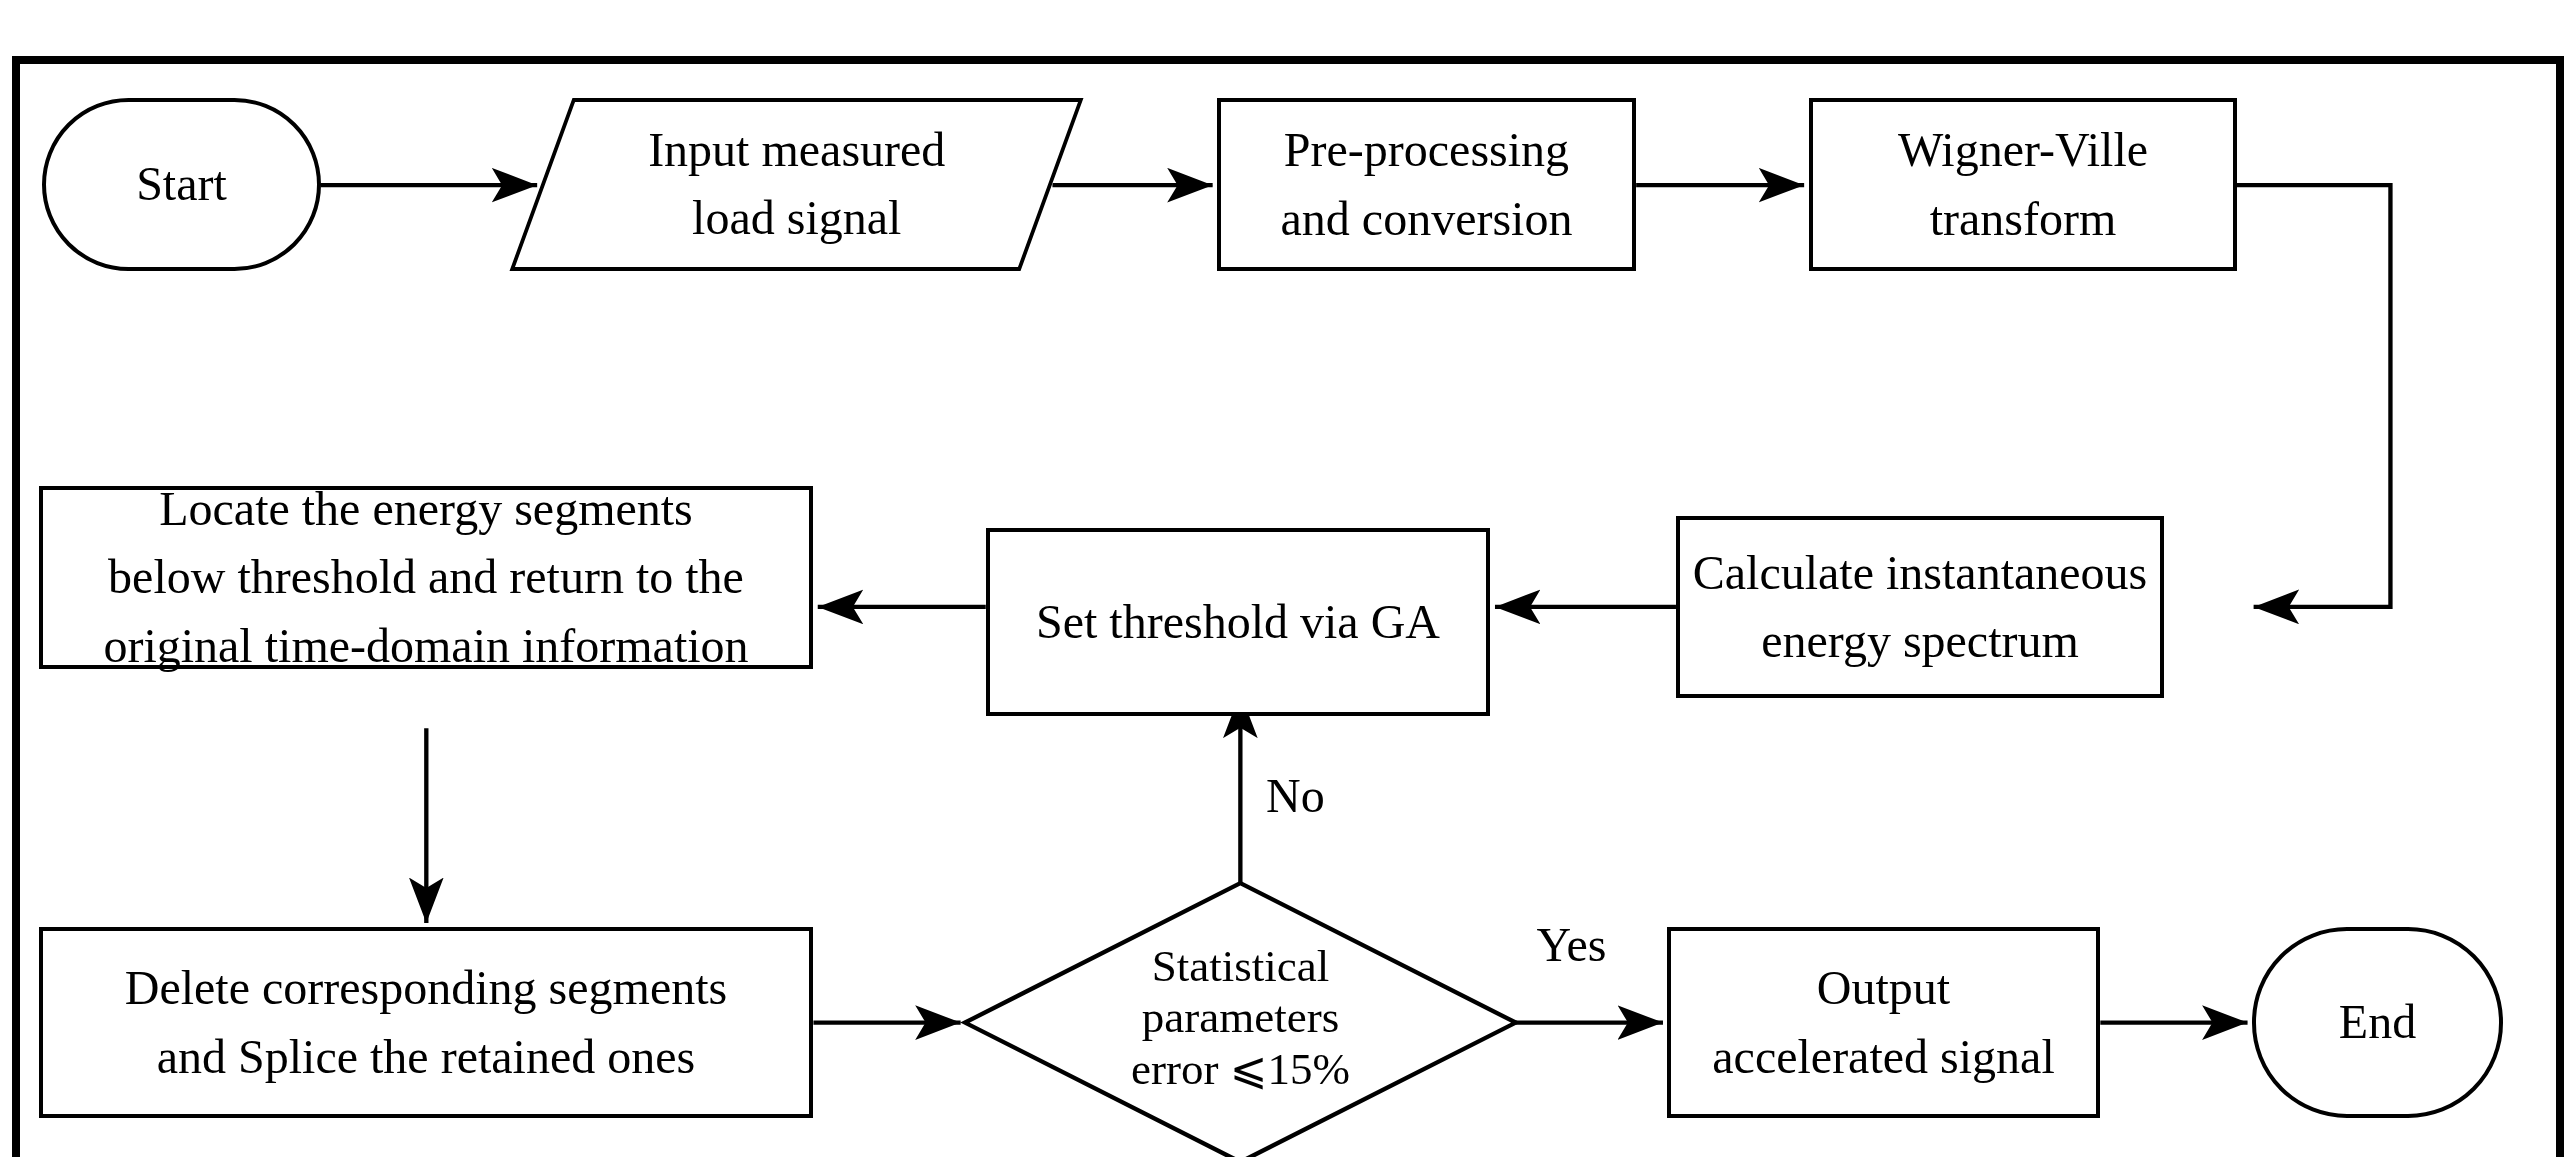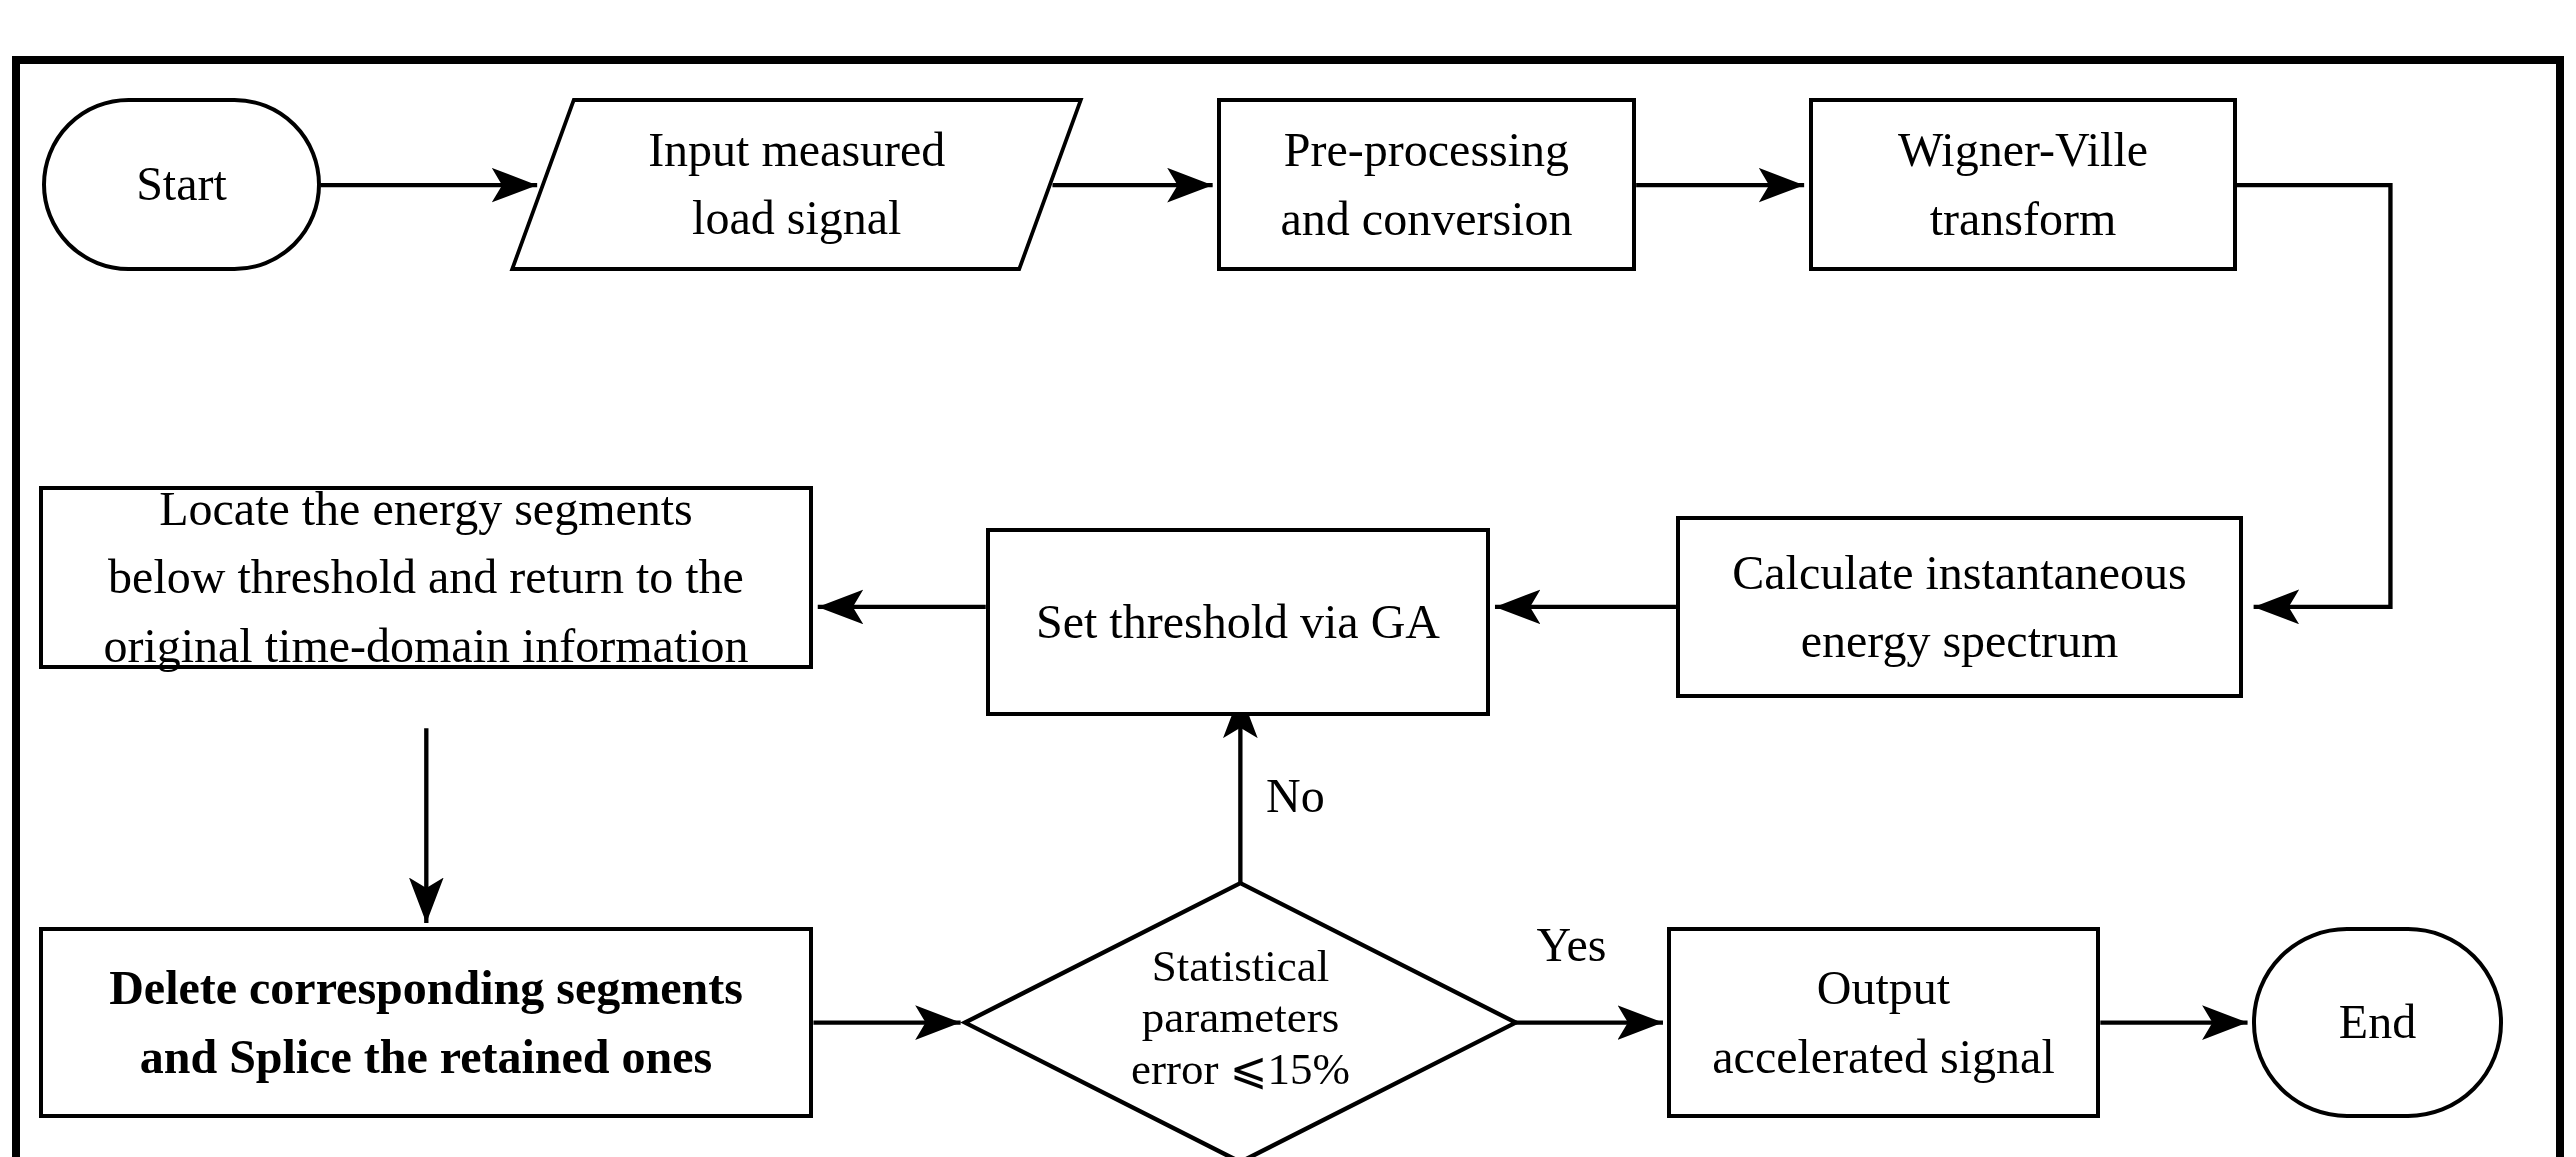--- a/index.html
+++ b/index.html
@@ -45,22 +45,22 @@
 
   .terminator { border-radius: 95px; }
 
   .n-start   { left: 42px;   top: 54px;   width: 279px; height: 173px; border-radius: 87px; }
   .n-input   { left: 541px;  top: 54px;   width: 511px; height: 173px; transform: skewX(-20deg); }
   .n-input .label { transform: skewX(20deg); }
   .n-preproc { left: 1217px; top: 54px;   width: 419px; height: 173px; }
   .n-wigner  { left: 1809px; top: 54px;   width: 428px; height: 173px; }
   .n-locate  { left: 39px;   top: 442px;  width: 774px; height: 183px; }
   .n-thresh  { left: 986px; top: 484px;  width: 504px; height: 188px; }
-  .n-calc    { left: 1676px; top: 472px;  width: 567px; height: 182px; }
-  .n-delete  { left: 39px;   top: 883px; width: 774px; height: 191px; font-weight: bold; }
+  .n-calc    { left: 1676px; top: 472px;  width: 488px; height: 182px; }
+  .n-delete  { left: 39px;   top: 883px; width: 774px; height: 191px; }
   .n-output  { left: 1667px; top: 883px; width: 433px; height: 191px; }
   .n-end     { left: 2252px; top: 883px; width: 251px; height: 191px; }
 
   .n-decision-label {
     position: absolute;
     left: 1024px; top: 858px;
     width: 433px; height: 232px;
     display: flex; align-items: center; justify-content: center;
     text-align: center;
     font-size: 45px;

